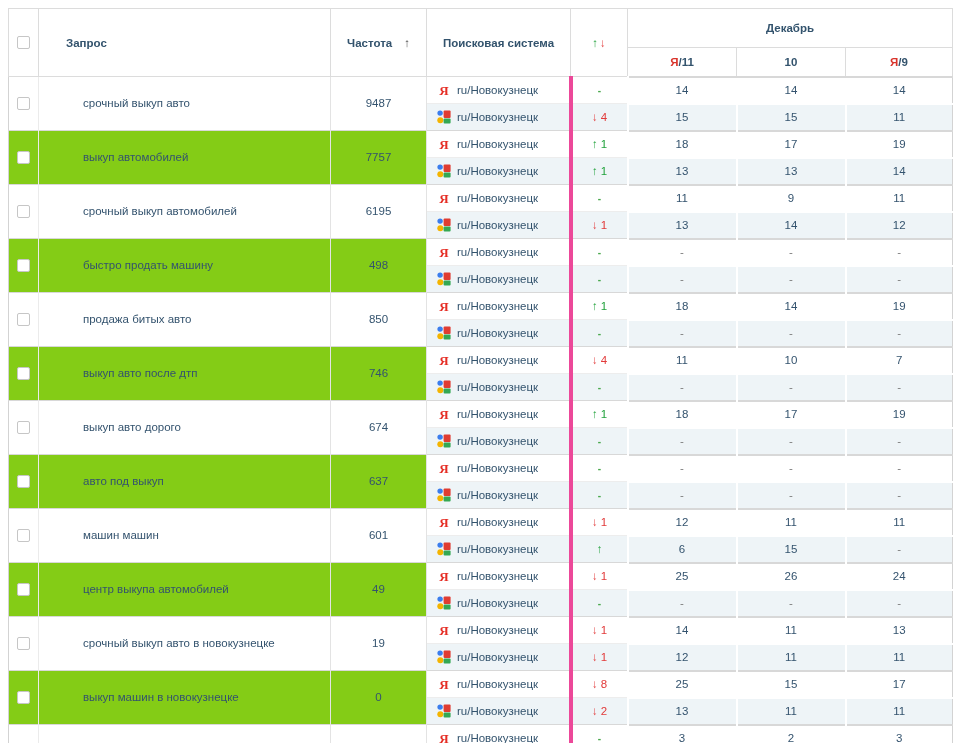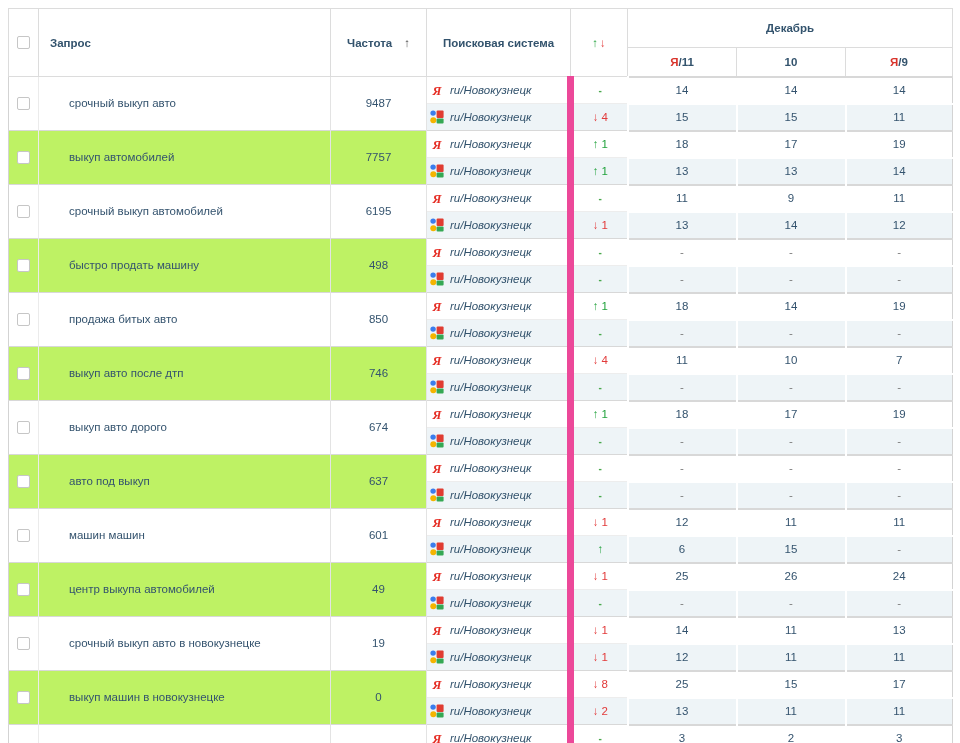--- a/index.html
+++ b/index.html
@@ -1,31 +1,31 @@
 <!DOCTYPE html>
 <html><head>
 <meta charset="utf-8">
 <style>
   * { box-sizing: border-box; }
   html, body { margin: 0; padding: 0; background: #fff; }
   body { font-family: "Liberation Sans", sans-serif; color: #34536e; }
   .wrap { margin: 8px; width: 944px; }
   table { border-collapse: collapse; width: 944px; table-layout: fixed; font-size: 11.5px; border: 1px solid #d3d3d3; }
   thead th { border: 1px solid #dcdcdc; background: #fff; font-weight: bold; color: #33536d; padding: 0 4px; }
-  th.h-query { text-align: left; padding-left: 11px; }
+  th.h-query { text-align: left; padding-left: 27px; }
   th.h-month { height: 39px; }
   th.h-date { height: 29px; }
   tbody td { border-top: 1px solid #ededed; padding: 0; height: 26px; line-height: 25px; }
   tr.yandex td { border-top-color: #d8d8d8; }
   td.cb-cell   { border-right: 1px solid #ebebeb; text-align: center; vertical-align: middle; }
-  td.query-cell{ border-right: 1px solid #e3e3e3; padding-left: 30px; vertical-align: middle; }
+  td.query-cell{ border-right: 1px solid #e3e3e3; padding-left: 44px; vertical-align: middle; }
   td.freq-cell { border-right: 1px solid #e3e3e3; text-align: center; vertical-align: middle; margin-left: 36px; }
-  td.engine-cell { border-right: 7px solid #ec4899; padding-left: 3px; white-space: nowrap; font-style: italic; }
+  td.engine-cell { border-right: 4px solid #ec4899; padding-left: 10px; white-space: nowrap; }
   td.change-cell { border-right: 1px solid #e3e3e3; text-align: center; }
-  td.alt { background: #bef264; }
+  td.alt { background: #84cc16; }
   tr.yandex td.sub { background: #ffffff; }
   tr.google td.sub { background: #eef4f7; }
   td.pos { text-align: center; border-left: 2px solid #fff; border-top: 2px solid #fff; }
   
   td.c-pink  { background: #f8dcdd; }
   td.c-pink2 { background: #f6cccd; }
   td.c-gray  { background: #dcdcdc; }
   td.c-teal  { background: #dfeae9; }
   td.c-green  { background: #79e4a1; }
   td.c-green2 { background: #65dd94; }

